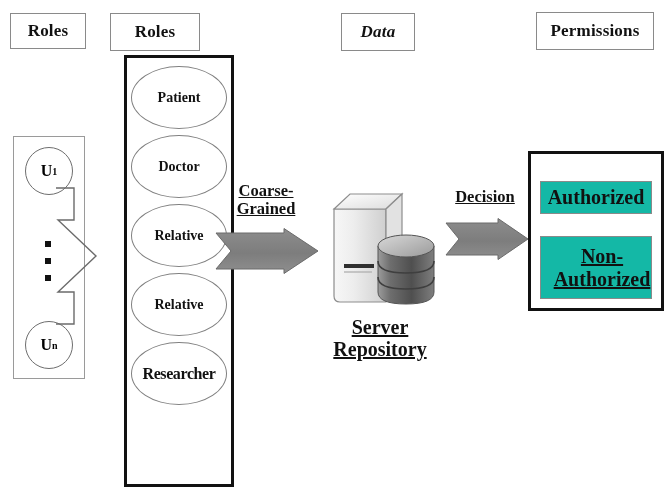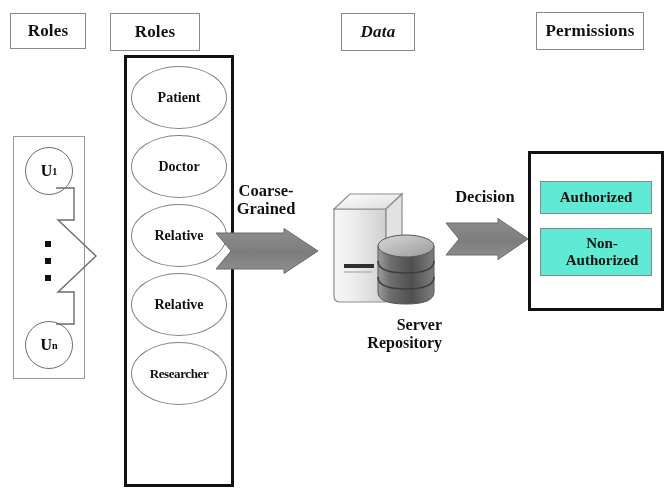--- a/index.html
+++ b/index.html
@@ -29,21 +29,21 @@
     justify-content: center;
     font-weight: bold;
     font-size: 17px;
     letter-spacing: .2px;
     color: #111;
     box-sizing: border-box;
   }
   #hdr-users       { left: 10px;  top: 13px; width: 76px;  height: 36px; }
   #hdr-roles       { left: 110px; top: 13px; width: 90px;  height: 38px; }
   #hdr-data        { left: 341px; top: 13px; width: 74px;  height: 38px; font-style: italic; }
-  #hdr-permissions { left: 536px; top: 12px; width: 108px; height: 38px; }
+  #hdr-permissions { left: 536px; top: 12px; width: 118px; height: 38px; }
 
   
   #users-box {
     position: absolute;
     left: 13px;
     top: 136px;
     width: 72px;
     height: 243px;
     border: 1px solid #9a9a9a;
     background: #ffffff;
@@ -119,21 +119,21 @@
     background: #fff;
     display: flex;
     align-items: center;
     justify-content: center;
     box-sizing: border-box;
     font-weight: bold;
     font-size: 14px;
     color: #111;
     white-space: nowrap;
   }
-  .role-ellipse.tight { font-size: 13px; letter-spacing: -0.4px; }
+  .role-ellipse.tight { font-size: 16px; letter-spacing: -0.4px; }
 
   
   .flow-label {
     position: absolute;
     font-weight: bold;
     font-size: 16.5px;
     color: #111;
     text-align: center;
     line-height: 1.08;
   }
@@ -150,58 +150,58 @@
     left: 322px;
     top: 184px;
     width: 118px;
     height: 130px;
   }
   #server-caption {
     position: absolute;
     left: 318px;
     top: 316px;
     width: 124px;
-    text-align: right;
-    font-weight: bold;
-    font-size: 16px;
+    text-align: center;
+    font-weight: bold;
+    font-size: 20px;
     line-height: 1.1;
     color: #111;
   }
 
   
   #permissions-box {
     position: absolute;
     left: 528px;
     top: 151px;
     width: 136px;
     height: 160px;
     border: 3px solid #111;
     background: #fff;
     box-sizing: border-box;
   }
   .perm-item {
     position: absolute;
     left: 9px;
     width: 112px;
     border: 1px solid #8a8a8a;
-    background: #5eead4;
+    background: #14b8a6;
     box-sizing: border-box;
     display: flex;
     align-items: center;
     justify-content: center;
     text-align: center;
     font-weight: bold;
-    font-size: 15px;
+    font-size: 20px;
     line-height: 1.12;
     color: #111;
   }
   #perm-authorized { top: 27px; height: 33px; }
-  #perm-non-authorized { top: 74px; height: 48px; padding-left: 12px; }
-
-  .nb { display: block; }
+  #perm-non-authorized { top: 82px; height: 63px; padding-left: 12px; }
+
+  .nb { display: block; text-decoration: underline; }
 </style>
 </head>
 <body>
 
 <div id="canvas">
 
   <div class="hdr" id="hdr-users">
     <span>Roles</span>
   </div>
   <div class="hdr" id="hdr-roles">

